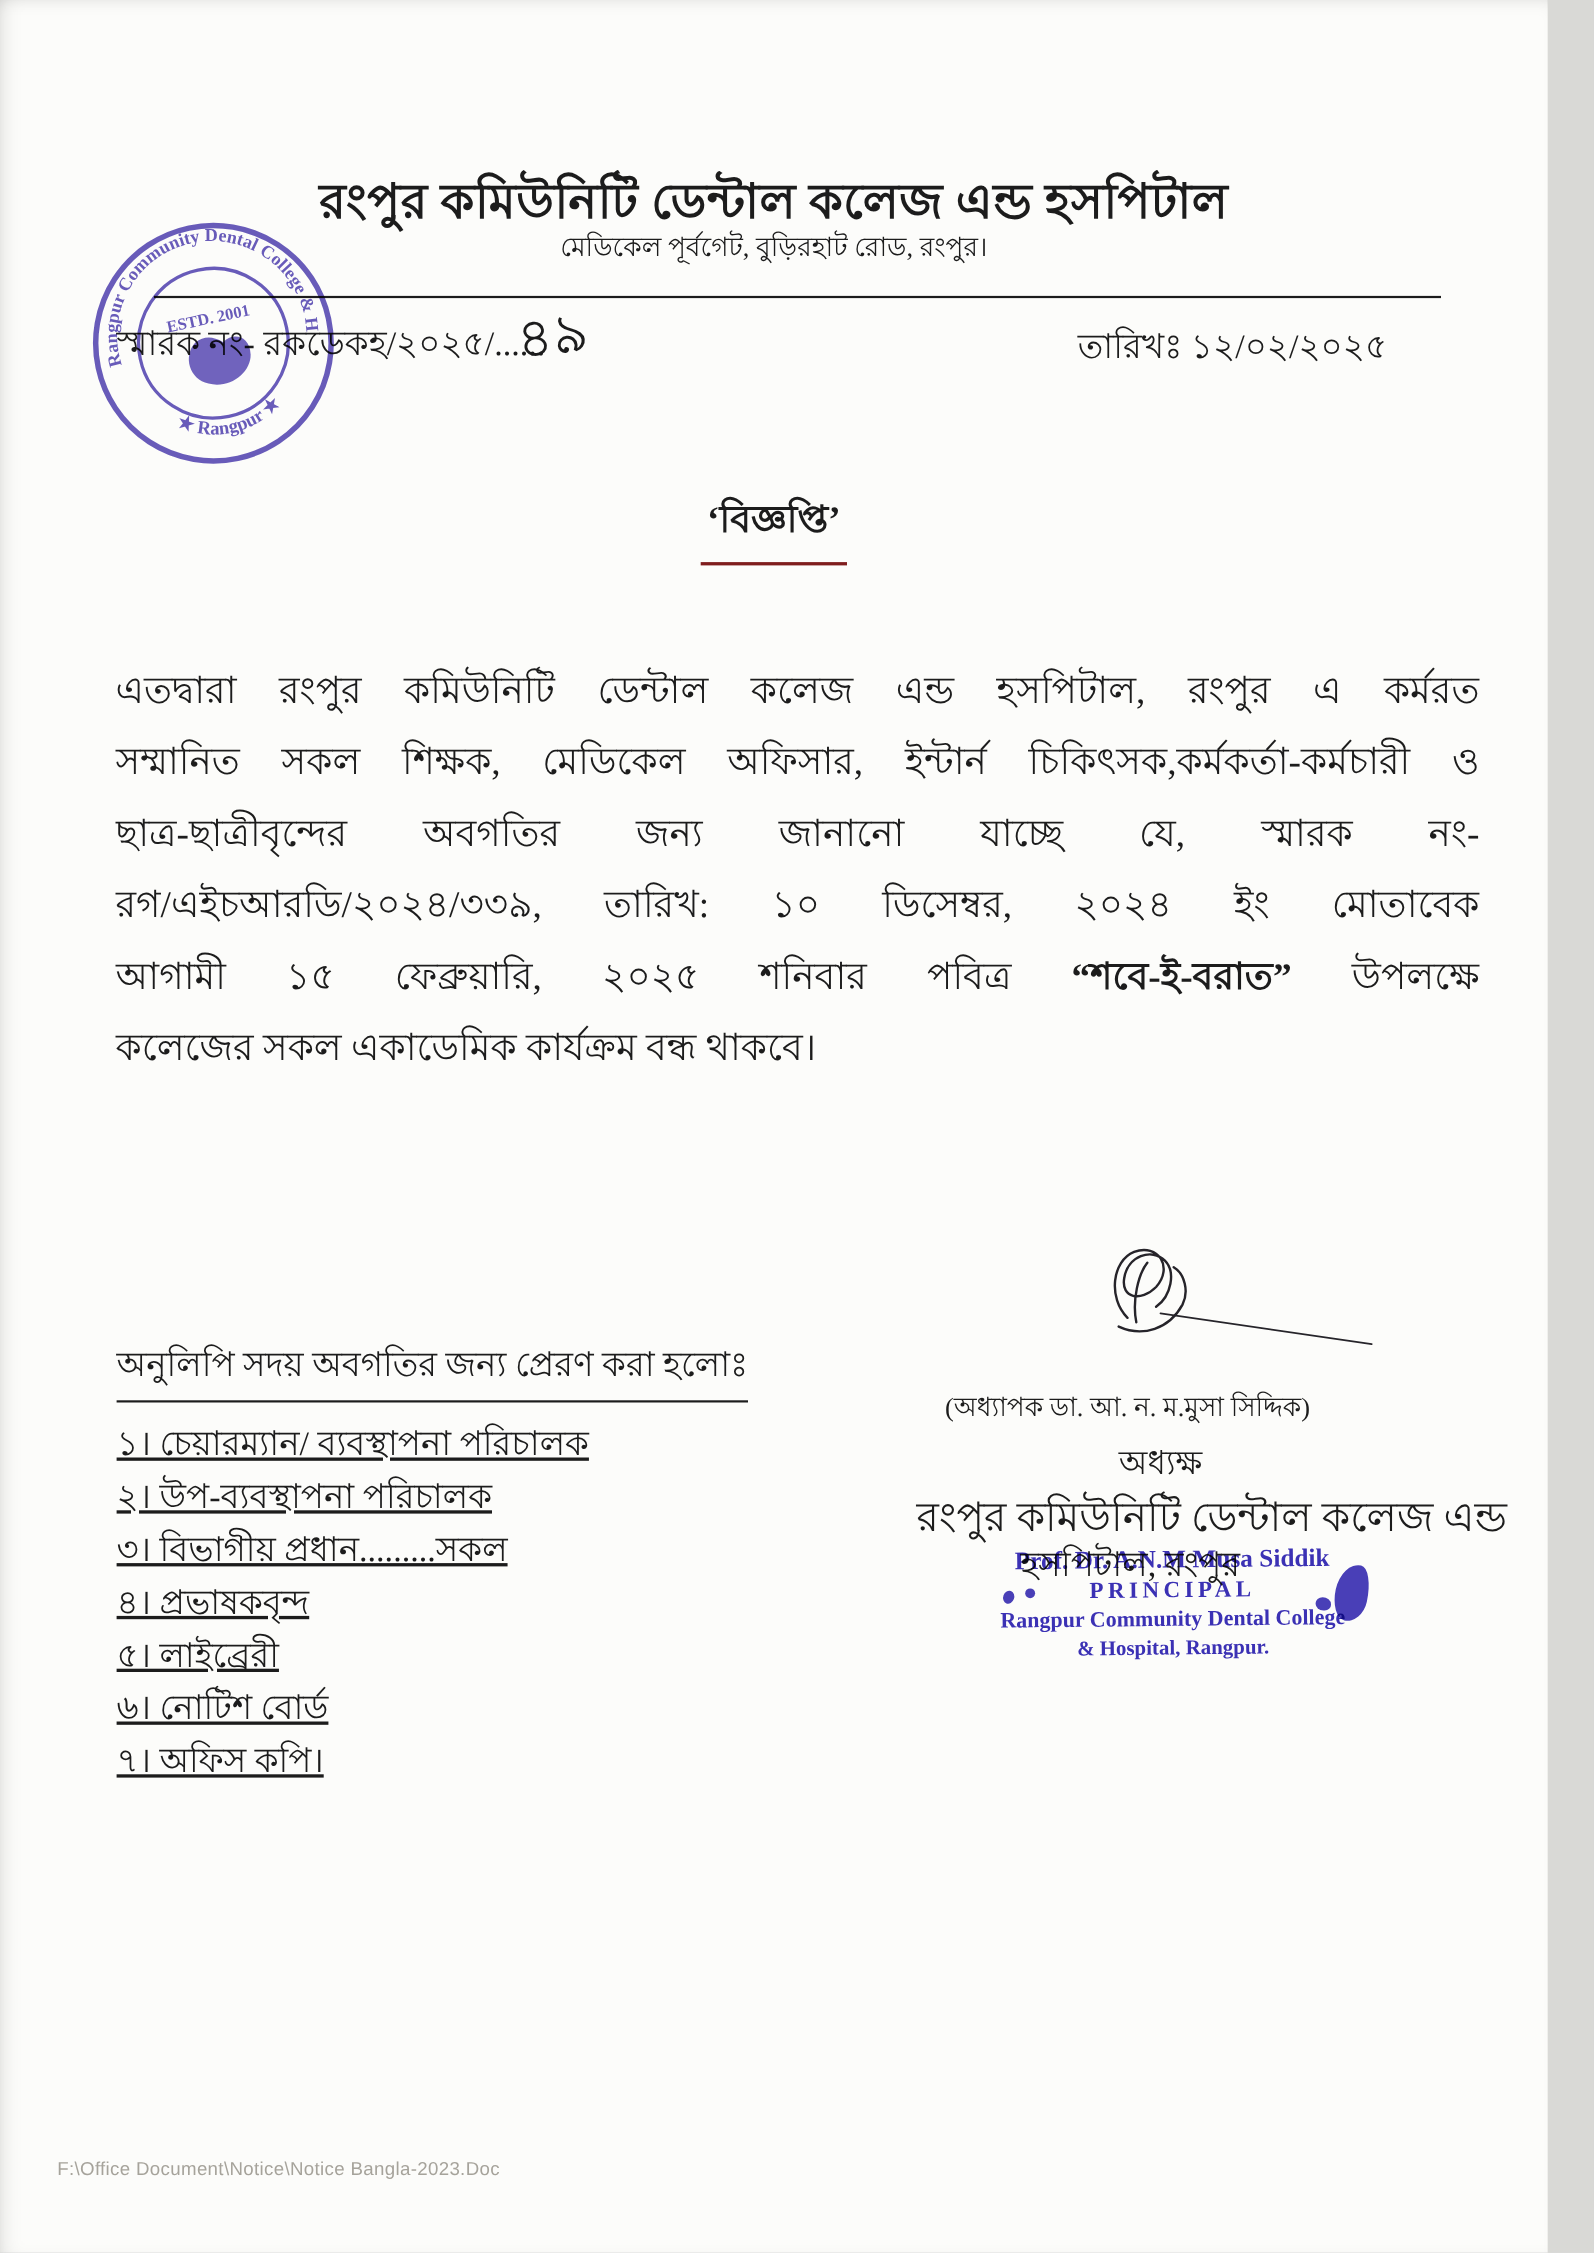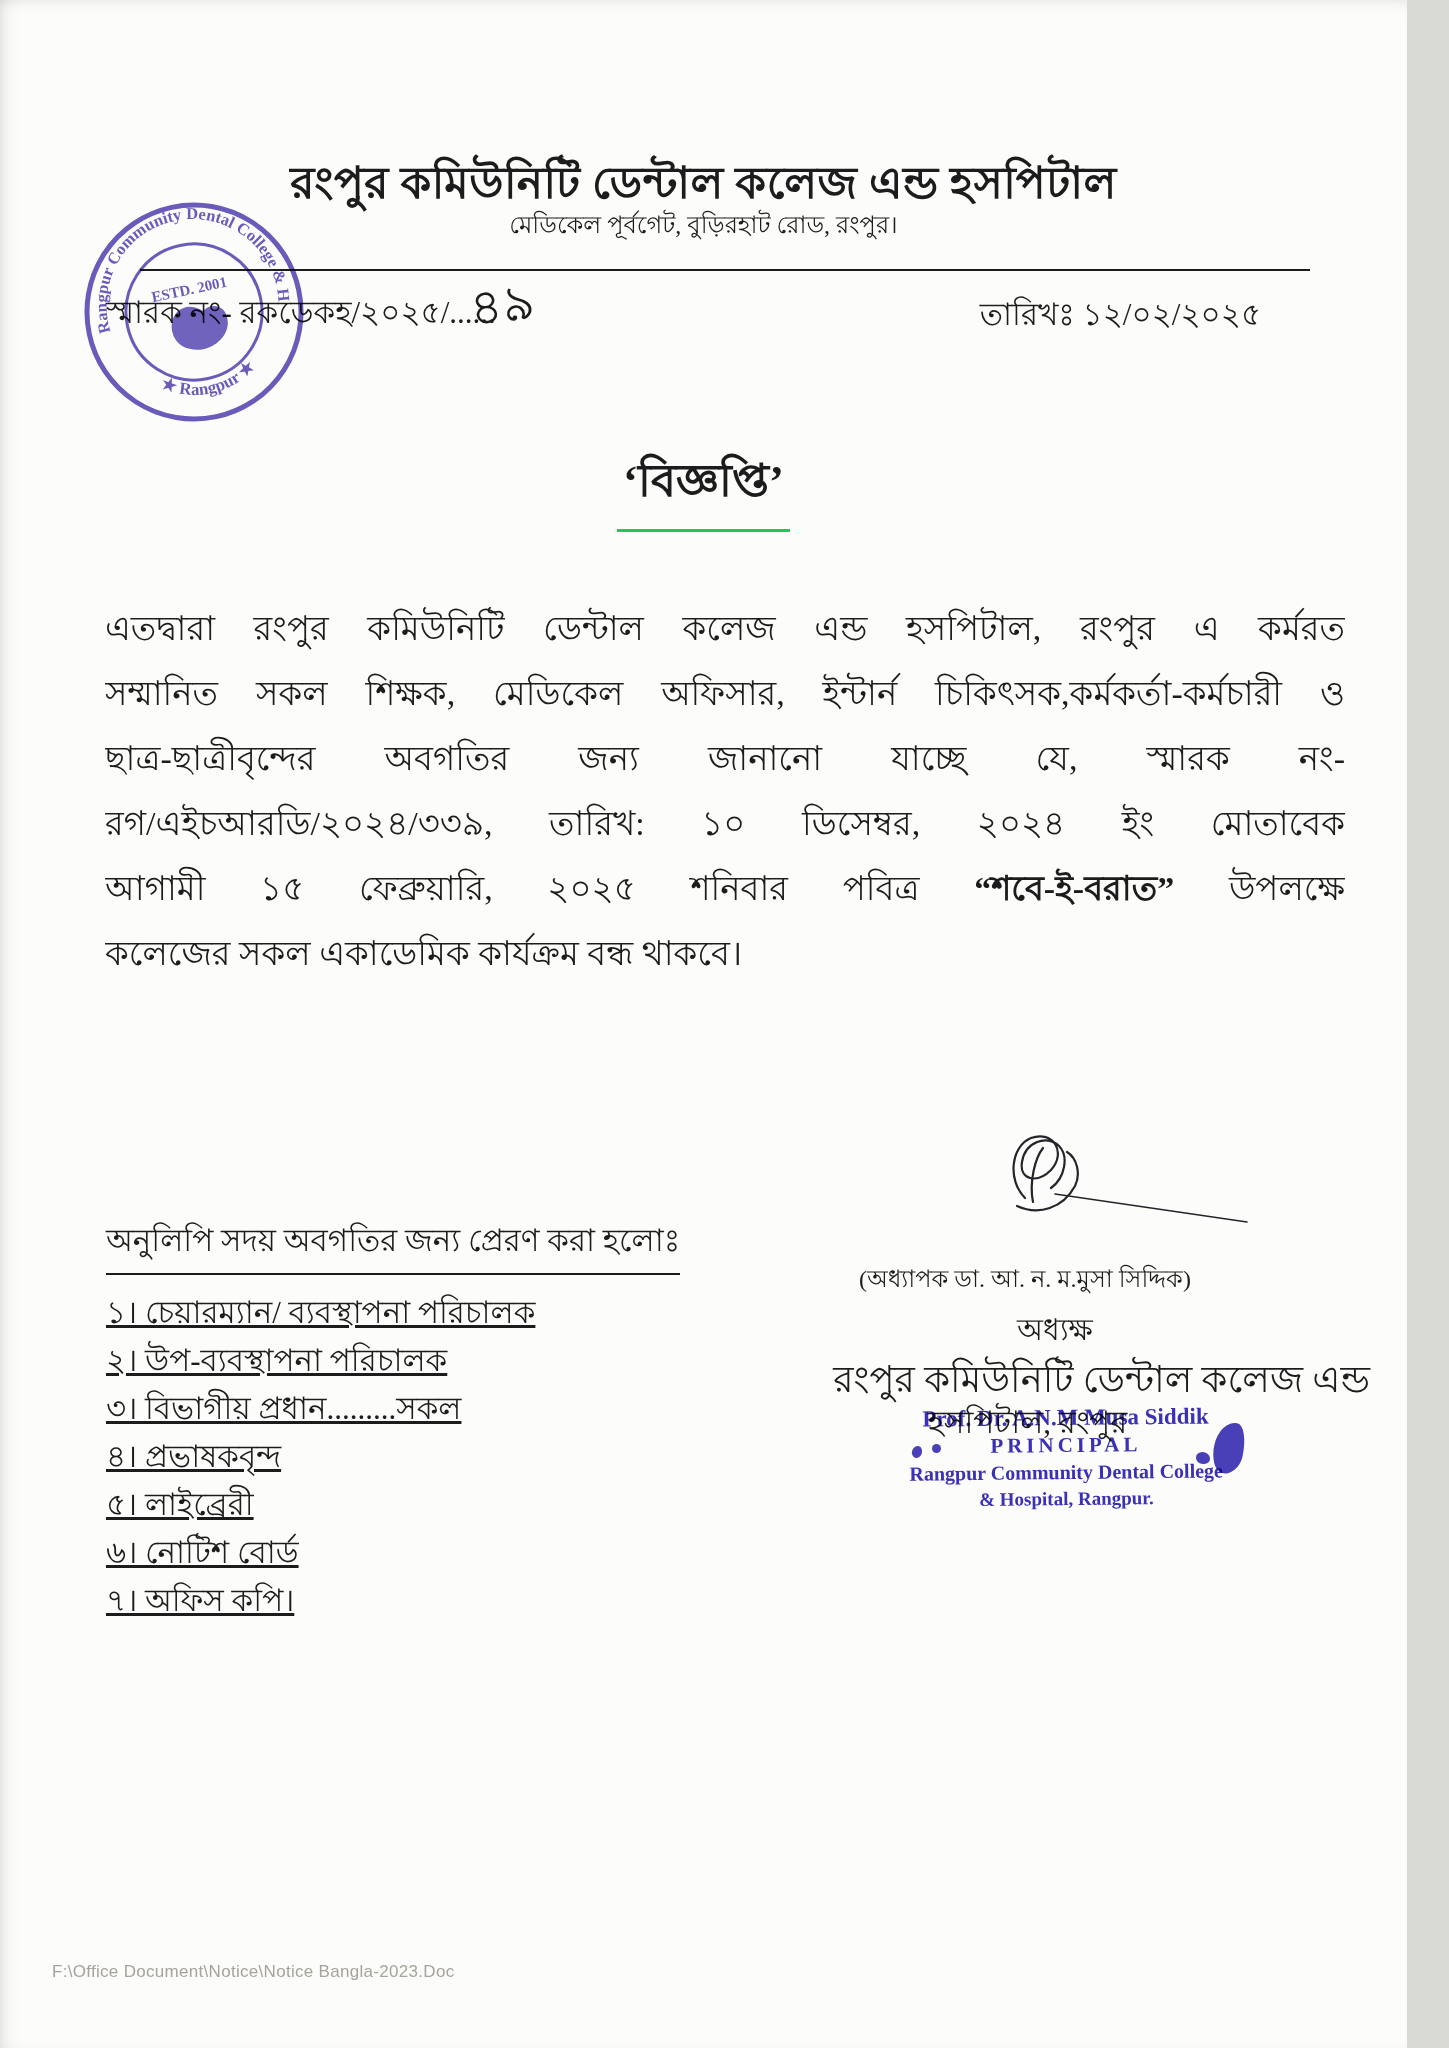--- a/index.html
+++ b/index.html
@@ -17,22 +17,22 @@
   
   .memo { position:absolute; top:288px; left:106px; font-size:31px; white-space:nowrap; }
   .memo-hand { display:inline-block; font-size:50px; line-height:30px;
     transform: rotate(-7deg) translate(-26px,-4px); }
   .date { position:absolute; top:290px; right:146px; font-size:31px; white-space:nowrap; }
   
   .round-stamp { position:absolute; left:78px; top:196px; width:232px; height:232px;
     transform: rotate(-12deg); mix-blend-mode:multiply; opacity:.9; }
   
   .notice-title { position:absolute; top:446px; left:0; width:100%; text-align:center; }
-  .notice-title span { display:inline-block; font-size:45px; font-weight:bold;
-    border-bottom:3px solid #22c55e; padding:0 6px 8px; }
+  .notice-title span { display:inline-block; font-size:34px; font-weight:bold;
+    border-bottom:3px solid #7f1d1d; padding:0 6px 8px; }
   
   .body { position:absolute; top:596px; left:105px; width:1240px; font-size:34px; }
   .body-line { height:65px; line-height:65px; text-align:justify; text-align-last:justify;
     overflow:hidden; white-space:nowrap; }
   .body-line.last { text-align-last:left; }
   
   .sig-scribble { position:absolute; left:985px; top:1118px; width:275px; height:125px; }
   .sig-name { position:absolute; top:1260px; left:770px; width:510px; text-align:center; font-size:24px;font-family:Liberation Serif, serif; }
   .sig-role { position:absolute; top:1306px; left:780px; width:550px; text-align:center; font-size:30px; }
   .sig-org1 { position:absolute; top:1350px; left:820px; width:550px; text-align:right; font-size:37px; }

